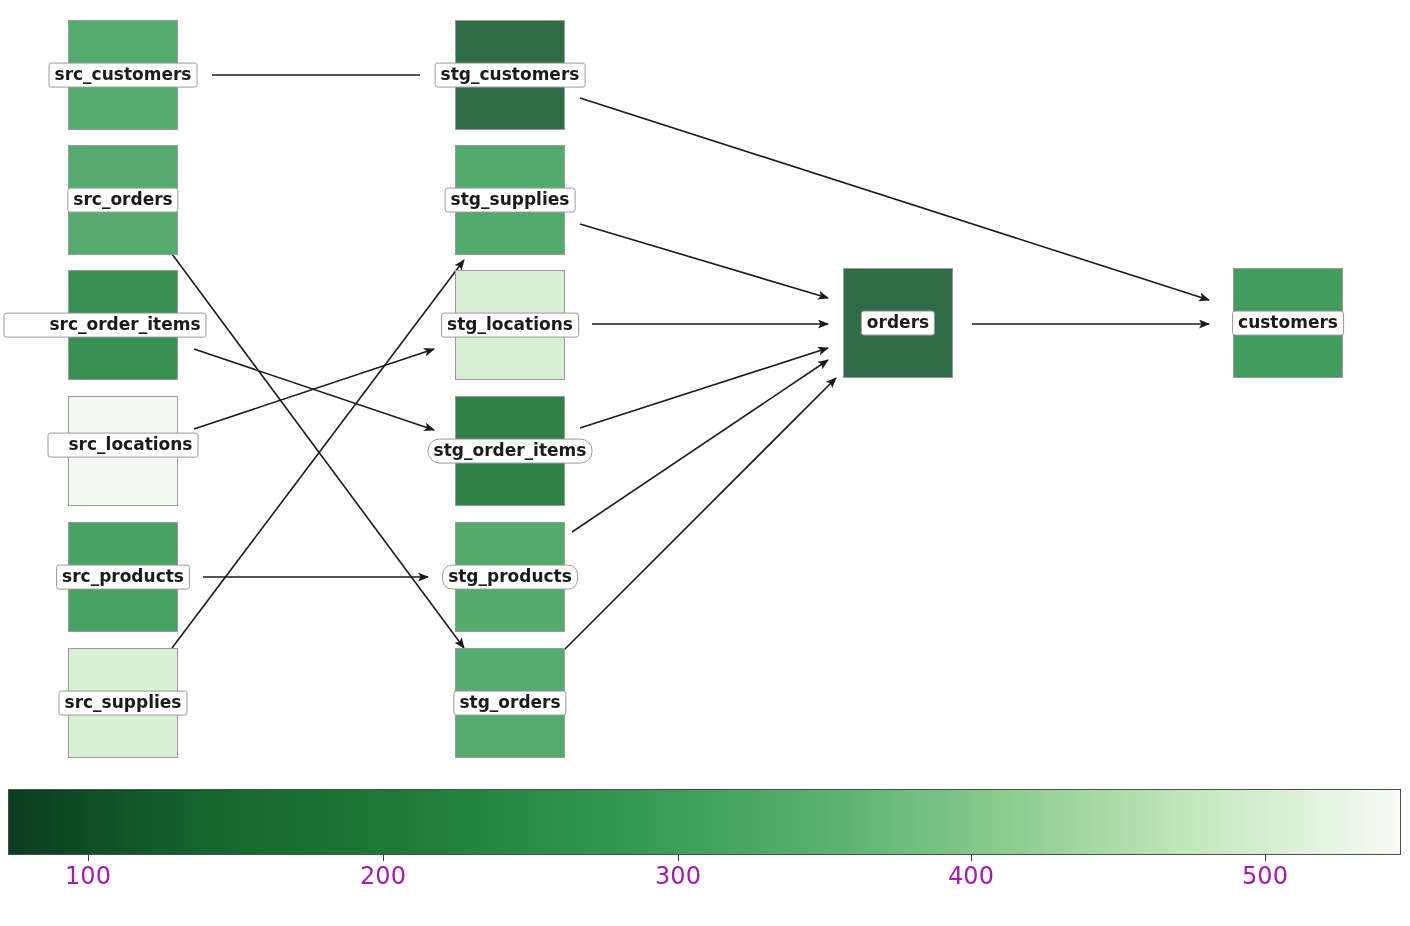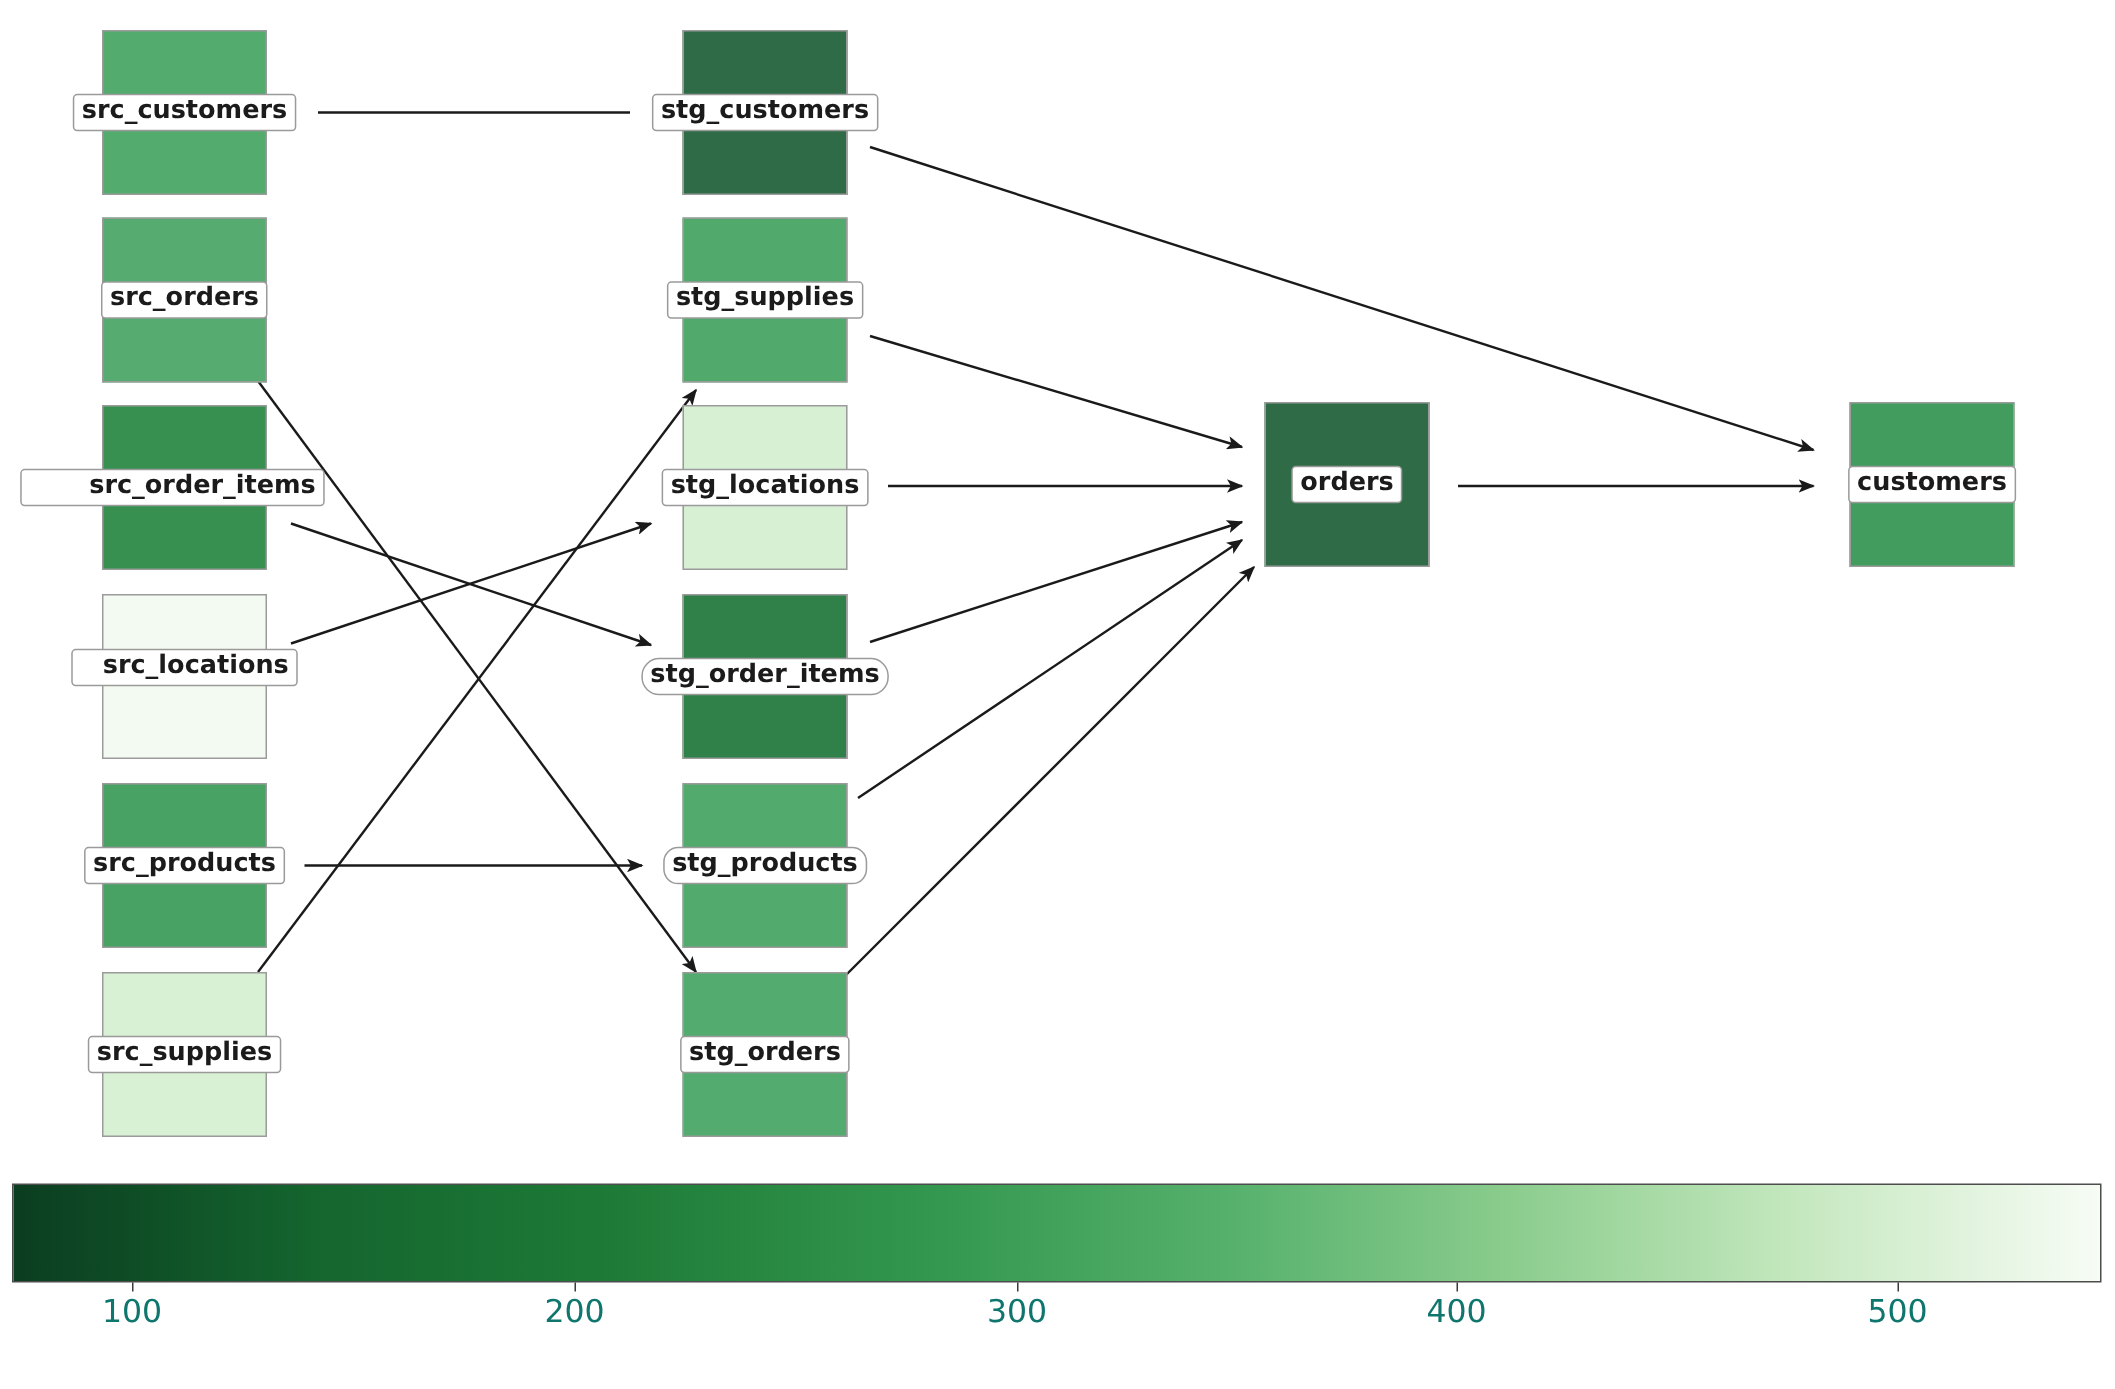--- a/index.html
+++ b/index.html
@@ -26,21 +26,21 @@
     white-space:nowrap;
     line-height:1.05;
   }
 
   
   #cbar-wrap{position:absolute;left:8px;top:789px;width:1393px;height:66px;}
   #cbar{position:absolute;left:0;top:0;width:100%;height:100%;
         border:1px solid #4d4d4d;box-sizing:border-box;}
   .cb-tick{position:absolute;top:855px;width:0;height:6px;border-left:1.3px solid #3a3a3a;}
   .cb-ticklabel{position:absolute;top:862px;transform:translateX(-50%);
-        font-family:"DejaVu Sans",sans-serif;font-size:21px;color:#0f766e;}
+        font-family:"DejaVu Sans",sans-serif;font-size:24px;color:#a21caf;}
   #cb-title{position:absolute;top:895px;left:0;width:1410px;text-align:center;
         font-family:"DejaVu Sans",sans-serif;font-size:20px;color:#1b1b1b;}
 </style>
 </head>
 <body>
 
 <div id="stage">
 
   <div id="graph">
 
@@ -91,21 +91,21 @@
         <div class="node" style="left: 455px; top: 396px; width: 110px; height: 110px; background: rgb(47, 128, 73);"></div>
         <div class="node" style="left: 455px; top: 522px; width: 110px; height: 110px; background: rgb(82, 170, 109);"></div>
         <div class="node" style="left: 455px; top: 648px; width: 110px; height: 110px; background: rgb(83, 171, 111);"></div>
         <div class="node" style="left: 843px; top: 268px; width: 110px; height: 110px; background: rgb(46, 107, 70);"></div>
         <div class="node" style="left: 1233px; top: 268px; width: 110px; height: 110px; background: rgb(65, 156, 93);"></div>
       </div>
 
     <div id="node-labels">
         <div class="node-label" style="left: 123px; top: 75px;">src_customers</div>
         <div class="node-label" style="left: 123px; top: 200px;">src_orders</div>
-        <div class="node-label" style="left: 115px; top: 325px; padding-left: 45px;">src_order_items</div>
+        <div class="node-label" style="left: 105px; top: 325px; padding-left: 45px;">src_order_items</div>
         <div class="node-label" style="left: 123px; top: 445px; padding-left: 20px;">src_locations</div>
         <div class="node-label" style="left: 123px; top: 577px;">src_products</div>
         <div class="node-label" style="left: 123px; top: 703px;">src_supplies</div>
         <div class="node-label" style="left: 510px; top: 75px; text-align: right;">stg_customers</div>
         <div class="node-label" style="left: 510px; top: 200px;">stg_supplies</div>
         <div class="node-label" style="left: 510px; top: 325px;">stg_locations</div>
         <div class="node-label" style="left: 510px; top: 451px; border-radius: 12px;">stg_order_items</div>
         <div class="node-label" style="left: 510px; top: 577px; border-radius: 10px;">stg_products</div>
         <div class="node-label" style="left: 510px; top: 703px;">stg_orders</div>
         <div class="node-label" style="left: 898px; top: 323px;">orders</div>

